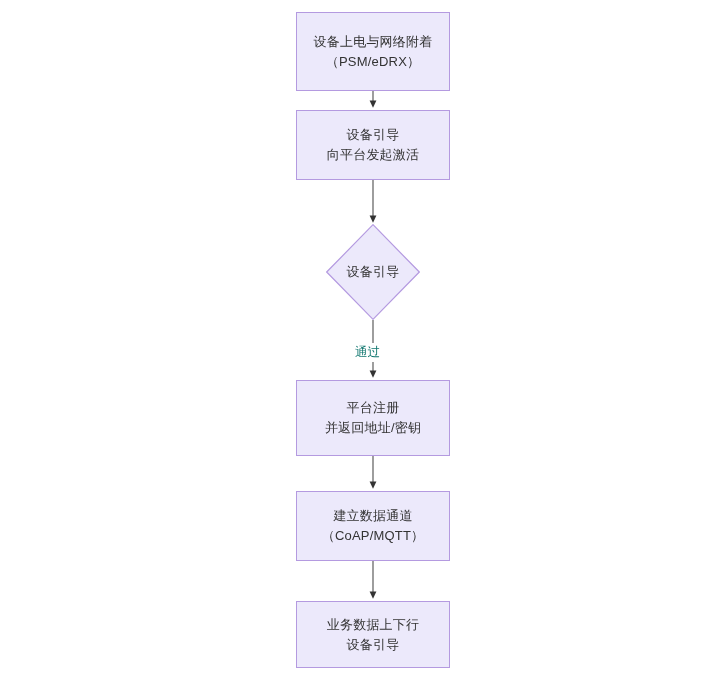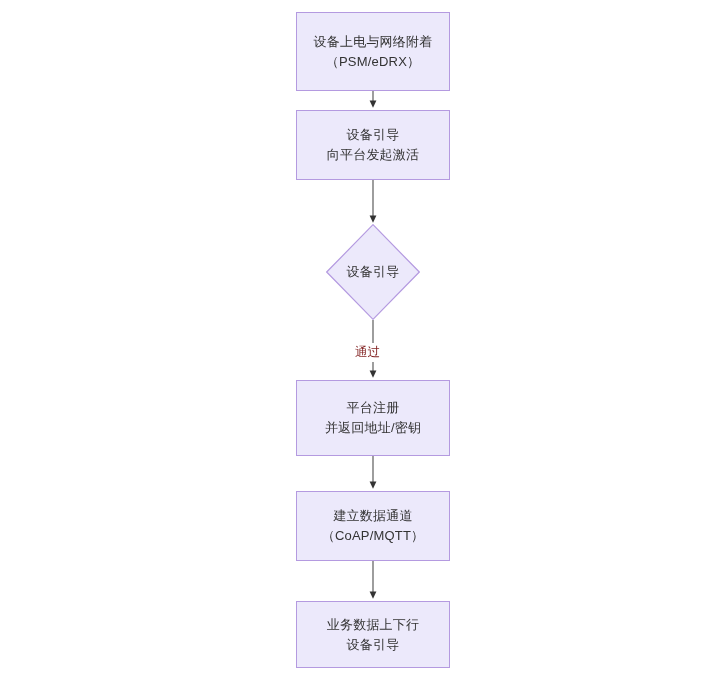--- a/index.html
+++ b/index.html
@@ -61,21 +61,21 @@
     width: 100%;
     height: 100%;
   }
   .diamond-text {
     position: relative;
     z-index: 2;
   }
   .edge-label {
     position: absolute;
     background: #ffffff;
-    color: #7f1d1d;
+    color: #0f766e;
     font-size: 12.5px;
     line-height: 17px;
     padding: 1px 3px;
     white-space: nowrap;
   }
 </style>
 </head>
 <body>
 
 <div id="flow-canvas">

